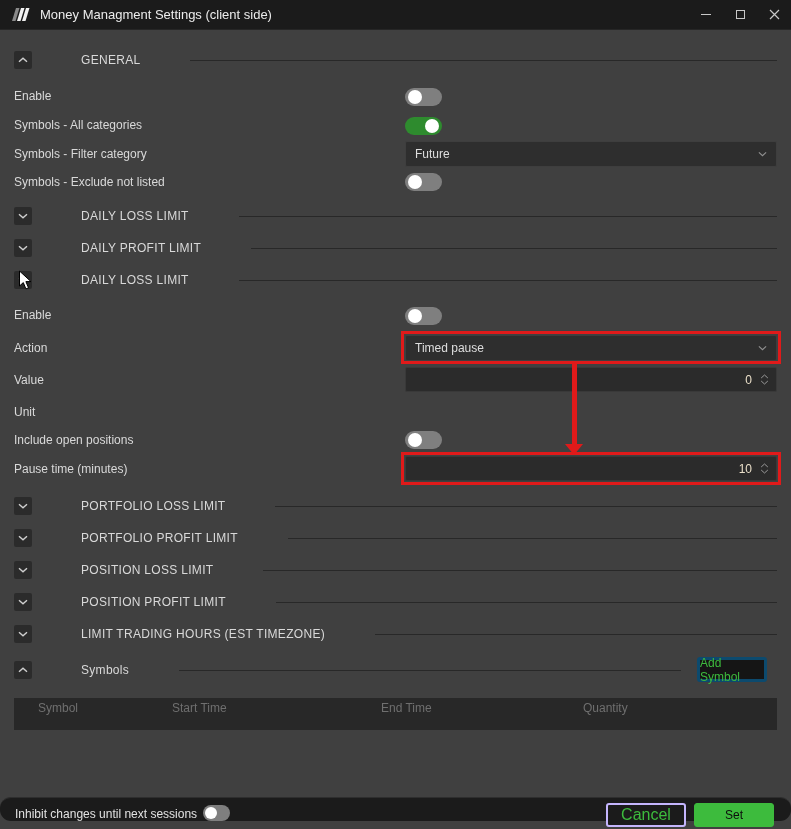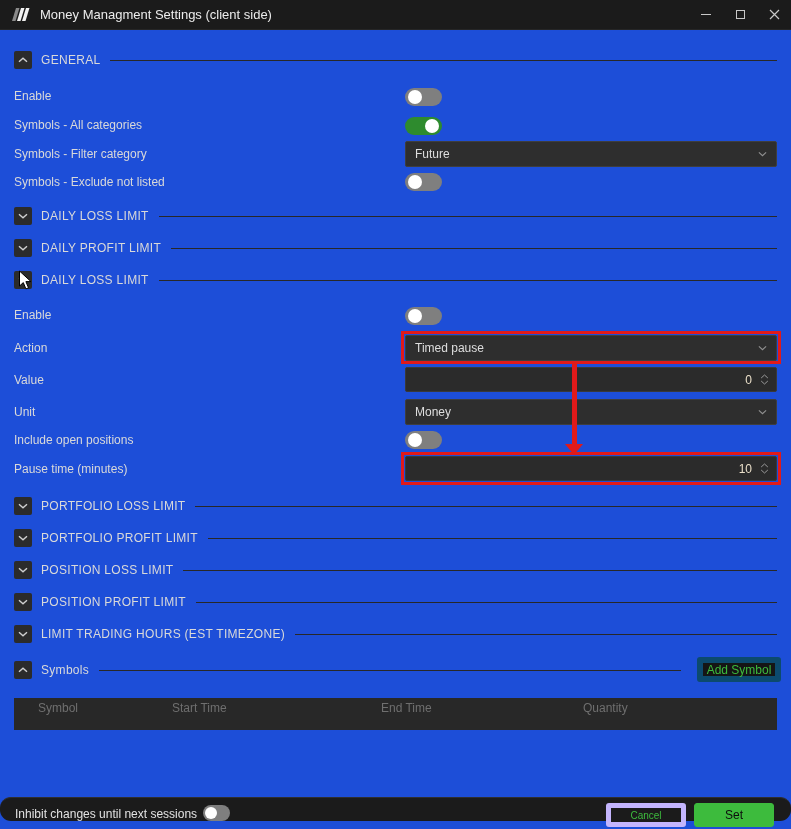--- a/index.html
+++ b/index.html
@@ -1,36 +1,36 @@
 <!DOCTYPE html>
 <html><head>
 <meta charset="utf-8">
 <style>
   * { box-sizing: border-box; margin: 0; padding: 0; }
   html, body { width: 791px; height: 829px; background: #141414; overflow: hidden; }
   .window {
     position: relative; width: 791px; height: 829px;
-    font-family: "Liberation Sans", sans-serif; background: #1d4ed8;
+    font-family: "Liberation Sans", sans-serif; background: #404040;
   }
 
   
   .titlebar {
     position: absolute; top: 0; left: 0; width: 100%; height: 30px;
     background: #1b1b1b; border-bottom: 1px solid #262626;
     display: flex; align-items: center;
   }
   .logo { margin-left: 12px; display: flex; align-items: center; }
   .title { margin-left: 10px; font-size: 13px; color: #ececec; white-space: nowrap; }
   .win-controls { margin-left: auto; display: flex; height: 100%; }
   .win-btn { width: 34px; height: 100%; display: flex; align-items: center; justify-content: center; cursor: default; }
   .min-glyph { width: 10px; height: 1px; background: #c8c8c8; }
   .max-glyph { width: 9px; height: 9px; border: 1px solid #c8c8c8; }
 
   
-  .sec { position: absolute; left: 14px; right: 14px; display: flex; align-items: center; height: 18px; }
+  .sec { position: absolute; left: 14px; right: 14px; display: flex; align-items: center; height: 18px; gap: 40px; }
   .chev-box {
     width: 18px; height: 18px; background: #2b2b2b; border-radius: 2px;
     display: flex; align-items: center; justify-content: center; flex: 0 0 auto; cursor: pointer;
   }
   .sec-label { margin-left: 9px; font-size: 12px; color: #d9d9d9; letter-spacing: 0.3px; white-space: nowrap; }
   .sec-rule { flex: 1; height: 1px; background: #282828; margin-left: 10px; }
 
   
   .row-label { position: absolute; left: 14px; font-size: 12px; color: #d9d9d9; white-space: nowrap; }
 
@@ -54,37 +54,37 @@
   .numinput {
     position: absolute; left: 405px; width: 372px; height: 25px;
     background: #2b2b2b; border: 1px solid #393939; border-radius: 2px;
     display: flex; align-items: center; justify-content: flex-end; padding-right: 7px; gap: 8px;
   }
   .num-val { font-size: 12px; color: #eadfc9; }
   .spinner { display: flex; flex-direction: column; align-items: center; gap: 1px; cursor: pointer; }
 
   
   .add-symbol {
-    position: absolute; left: 697px; top: 657px; width: 84px; height: 25px;
-    background: #151515; border: 6px solid #0c4a6e; border-radius: 3px;
+    position: absolute; left: 697px; top: 657px; width: 70px; height: 25px;
+    background: #151515; border: 3px solid #0c4a6e; border-radius: 3px;
     color: #3dbb3d; font-size: 12px; display: flex; align-items: center; justify-content: center; cursor: pointer;
   }
   .table-head { position: absolute; left: 14px; right: 14px; top: 698px; height: 32px; background: #282828; }
   .th { position: absolute; top: 3px; font-size: 12px; color: #6f6f6f; white-space: nowrap; }
 
   
   .footer {
     position: absolute; left: 0; top: 797px; width: 100%; height: 24px;
     background: #1b1b1b; border-top: 1px solid #2e2e2e; border-radius: 11px;
   }
   .footer-label { position: absolute; left: 15px; top: 9px; font-size: 12px; color: #e2e2e2; }
   .btn-cancel {
     position: absolute; left: 606px; top: 5px; width: 80px; height: 24px;
-    background: #1b1b1b; border: 5px solid #c4b5fd; border-radius: 3px;
-    color: #3dbb3d; font-size: 10px; display: flex; align-items: center; justify-content: center; cursor: pointer;
+    background: #1b1b1b; border: 2px solid #c4b5fd; border-radius: 3px;
+    color: #3dbb3d; font-size: 16px; display: flex; align-items: center; justify-content: center; cursor: pointer;
   }
   .btn-set {
     position: absolute; left: 694px; top: 5px; width: 80px; height: 24px;
     background: #3dbb3d; border: 1px solid #3dbb3d; border-radius: 3px;
     color: #0d0d0d; font-size: 12px; display: flex; align-items: center; justify-content: center; cursor: pointer;
   }
 
   
   .red-box { position: absolute; border: 3px solid #e01a1a; pointer-events: none; }
   .red-box.action { left: 401px; top: 331px; width: 380px; height: 33px; }
@@ -209,26 +209,20 @@
       <svg width="9" height="5" viewBox="0 0 10 6">
           <polyline points="1,4.8 5,1.2 9,4.8" fill="none" stroke="#9a9a9a" stroke-width="1.2"></polyline>
         </svg>
       <svg width="9" height="5" viewBox="0 0 10 6">
           <polyline points="1,1.2 5,4.8 9,1.2" fill="none" stroke="#9a9a9a" stroke-width="1.2"></polyline>
         </svg>
     </span>
   </div>
 
   <span class="row-label" style="top:405px">Unit</span>
-  <div class="dropdown" style="top:399px">
-    <span class="dd-text">Money</span>
-    <svg width="9" height="6" viewBox="0 0 10 6">
-        <polyline points="1,1.2 5,4.8 9,1.2" fill="none" stroke="#909090" stroke-width="1.3"></polyline>
-      </svg>
-  </div>
 
   <span class="row-label" style="top:433px">Include open positions</span>
   <div class="toggle off" style="top:431px">
       <div class="knob"></div>
     </div>
 
   <span class="row-label" style="top:462px">Pause time (minutes)</span>
   <div class="numinput" style="top:456px">
     <span class="num-val">10</span>
     <span class="spinner">

